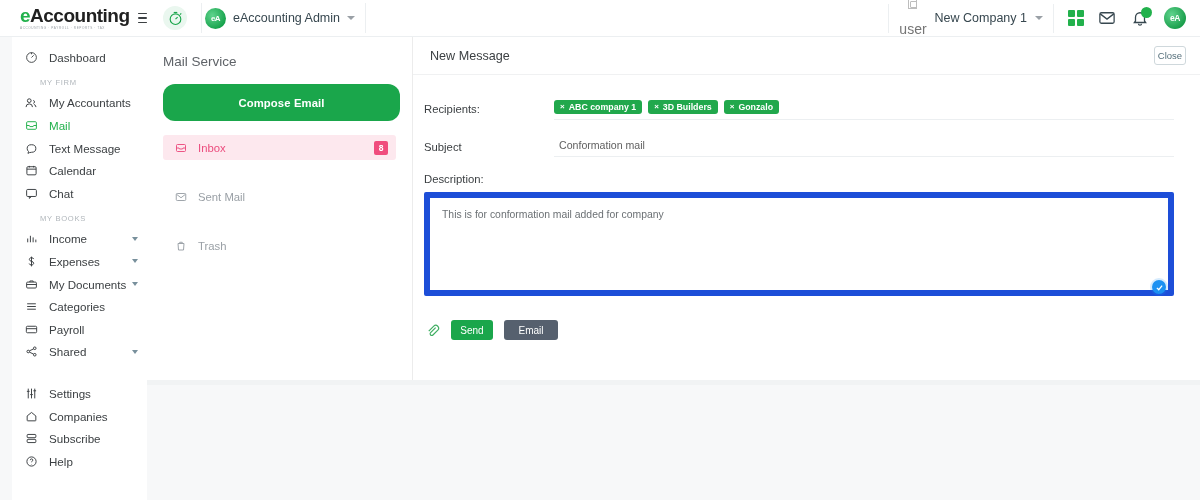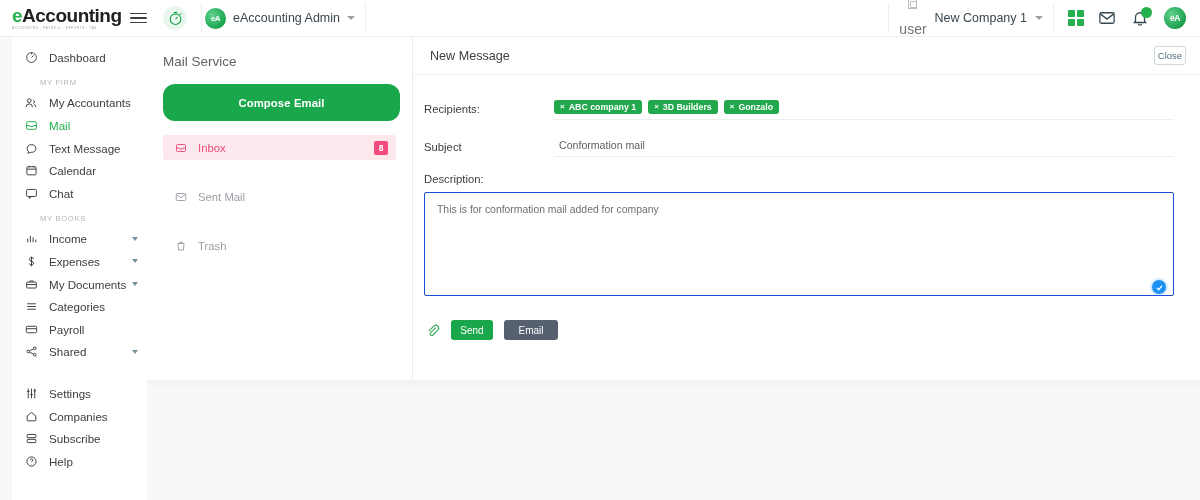--- a/index.html
+++ b/index.html
@@ -16,21 +16,21 @@
   
   .header {
     position: absolute; top: 0; left: 0; width: 1200px; height: 37px;
     background: #ffffff;
     border-bottom: 1px solid #eceff1;
     display: flex; align-items: center;
     z-index: 10;
   }
   .brand-zone {
     width: 147px; height: 37px; display: flex; align-items: center;
-    padding-left: 12px; gap: 8px;
+    padding-left: 20px; gap: 8px;
   }
   .logo {
     display: flex; flex-direction: column; line-height: 1;
   }
   .logo-main {
     font-size: 19px; font-weight: bold; letter-spacing: -0.5px;
     white-space: nowrap;
   }
   .logo-main .e { color: #22b14c; }
   .logo-main .rest { color: #212121; }
@@ -218,21 +218,21 @@
   .chip .x { font-size: 8px; font-weight: bold; }
   .subject-field {
     flex: 1; border: none; border-bottom: 1px solid #eceff1;
     font-size: 10.6px; color: #616161; padding: 3px 0 5px 5px;
     outline: none; background: transparent;
     font-family: "Liberation Sans", sans-serif;
   }
   .desc-label { font-size: 11.3px; color: #3c4043; padding: 0 0 7px 11px; }
   .desc-wrap { position: relative; padding: 0 26px 0 11px; }
   .desc-area {
-    width: 100%; height: 104px; border: 1px solid #1d4ed8; border-radius: 2px;
+    width: 100%; height: 104px; border: 6px solid #1d4ed8; border-radius: 2px;
     padding: 10px 12px; font-size: 10.4px; color: #6b7074;
     resize: none; outline: none; background: #fff;
     font-family: "Liberation Sans", sans-serif; line-height: 1.4;
   }
   .grammar-badge {
     position: absolute; right: 34px; bottom: 6px;
     width: 14px; height: 14px; border-radius: 50%;
     background: #1c91f2; display: flex; align-items: center; justify-content: center;
     cursor: pointer; box-shadow: 0 0 0 2px rgba(28,145,242,0.18);
   }

